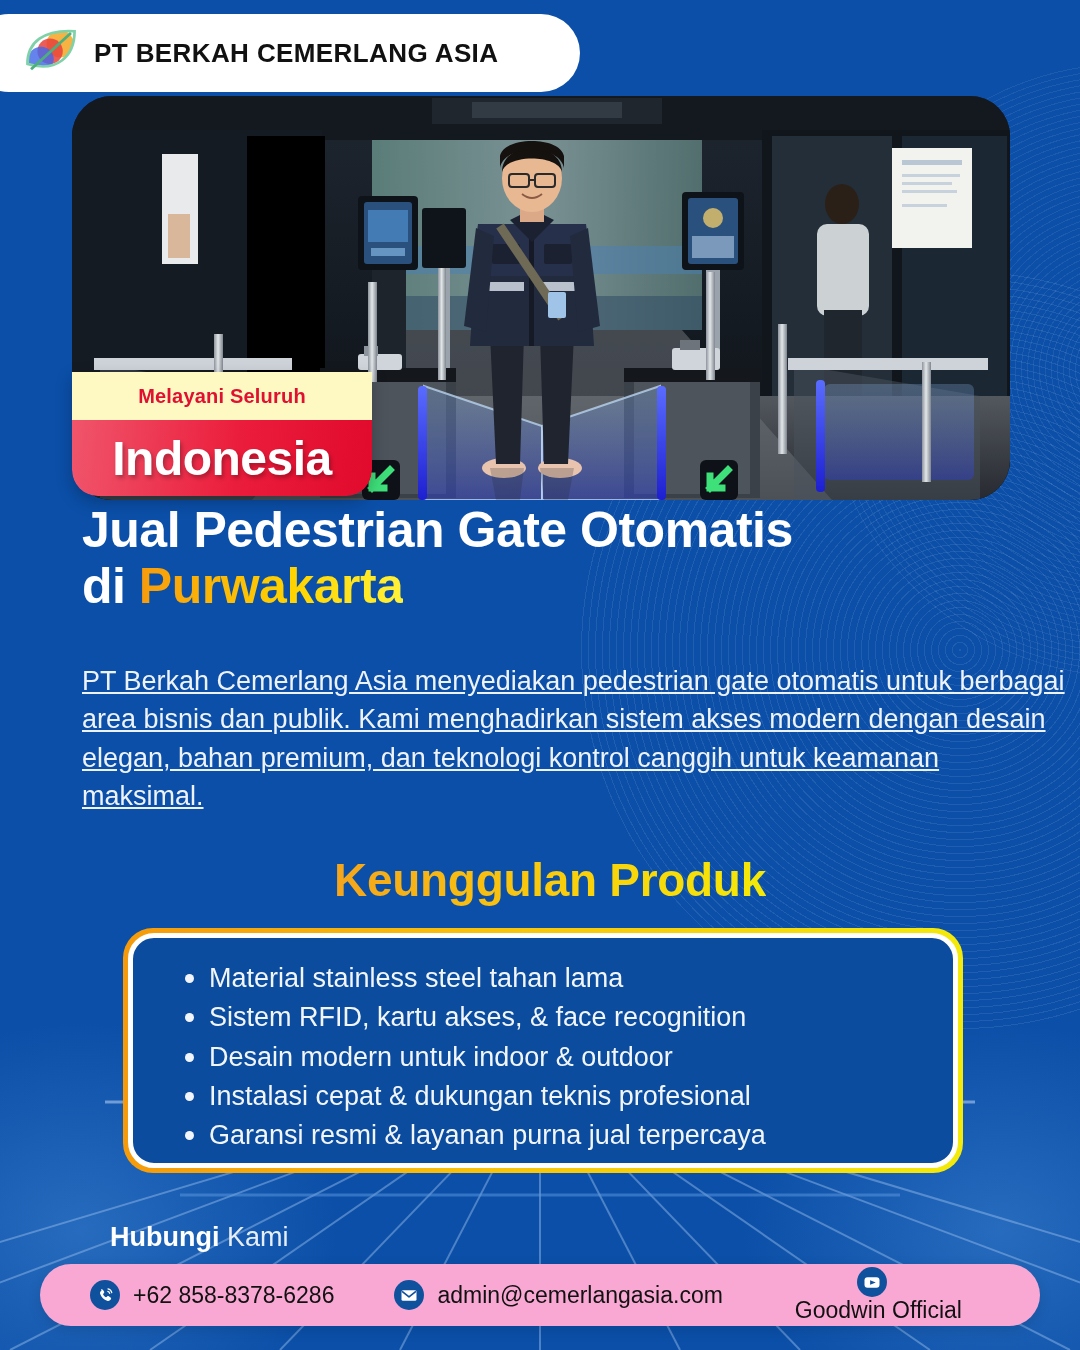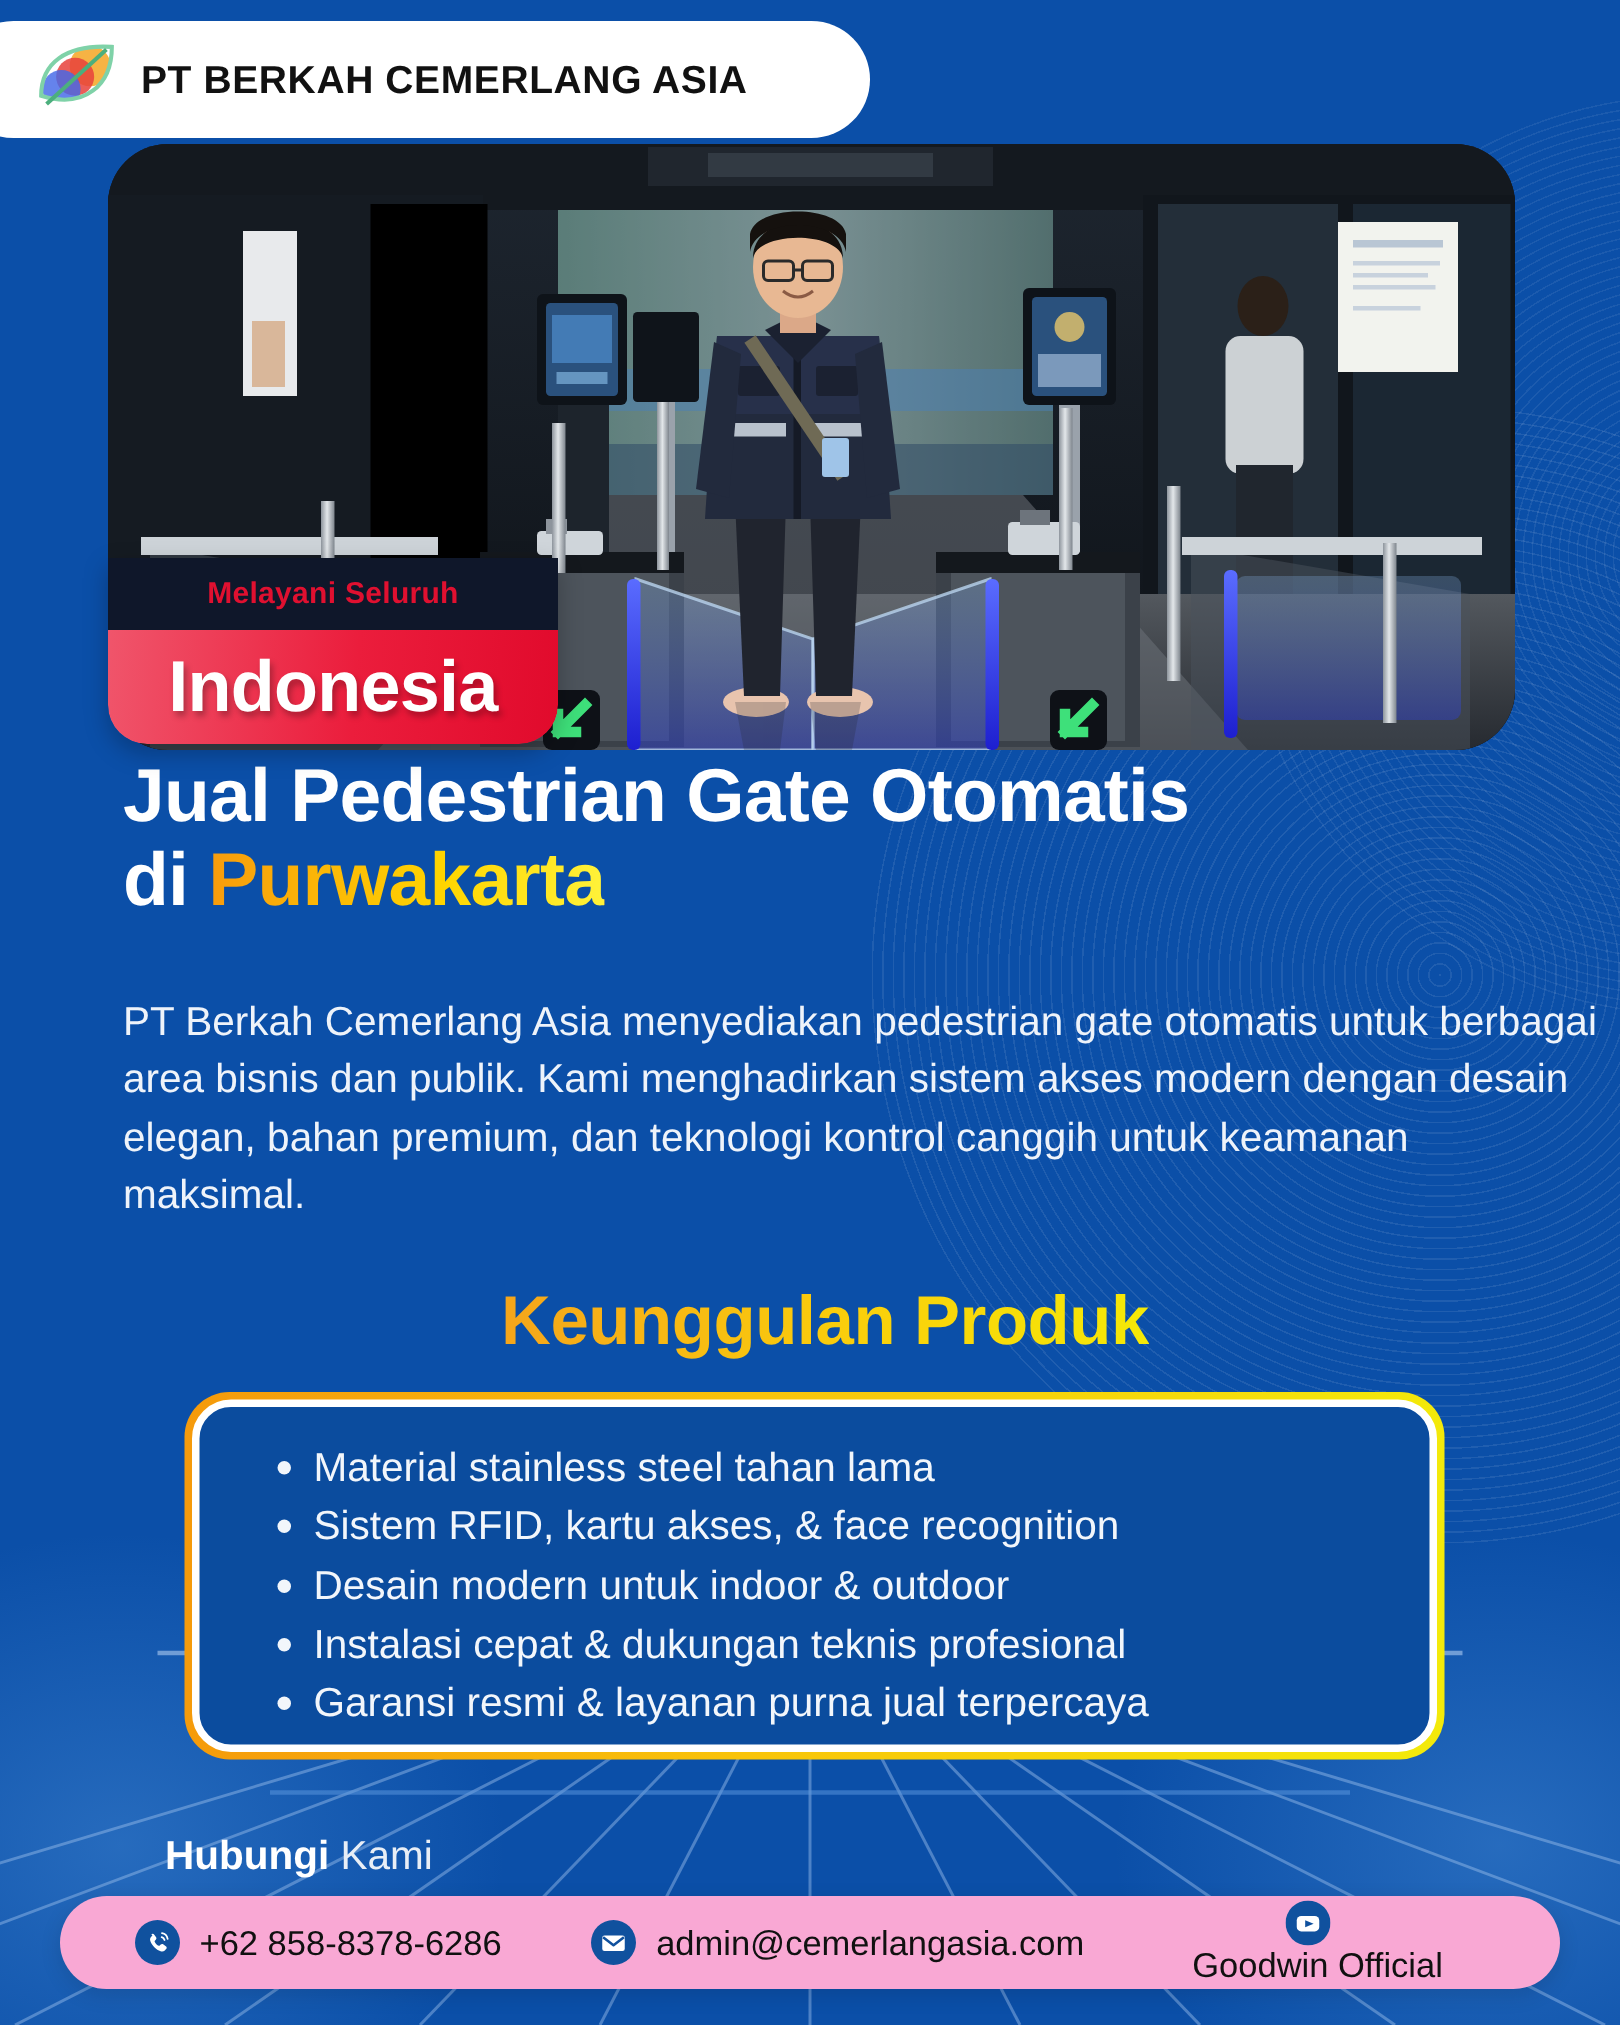--- a/index.html
+++ b/index.html
@@ -94,21 +94,21 @@
   
   .badge{
     position:absolute; left:72px; top:372px;
     width:300px; height:124px;
     border-radius:0 0 26px 26px;
     overflow:hidden;
     z-index:4;
     box-shadow:0 6px 16px rgba(0,0,0,0.25);
   }
   .badge-top{
-    height:48px; background:#0f172a;
+    height:48px; background:#fef9c3;
     display:flex; align-items:center; justify-content:center;
   }
   .badge-top span{
     color:#E01030; font-size:20px; font-weight:bold; letter-spacing:0.2px;
   }
   .badge-bot{
     height:76px;
     background:linear-gradient(95deg,#F0556B 0%,#EB1D3C 55%,#E10A2C 100%);
     display:flex; align-items:center; justify-content:center;
     border-radius:0 0 26px 26px;
@@ -129,21 +129,21 @@
     background:linear-gradient(90deg,#F79B0C 0%,#FFD500 60%,#FFF23A 100%);
     -webkit-background-clip:text; background-clip:text;
     -webkit-text-fill-color:transparent; color:transparent;
   }
 
   
   .paragraph{
     position:absolute; left:82px; top:662px; width:985px;
     z-index:3;
     font-size:27px; line-height:1.42;
-    color:#EEF3FA; font-weight:300;
+    color:#EEF3FA; font-weight:300;text-decoration:underline;
   }
 
   
   .section-title{
     position:absolute; left:0; right:0; top:853px;
     z-index:3;
     text-align:center;
     font-size:46px; font-weight:bold; letter-spacing:-0.3px;
   }
   .section-title span{

